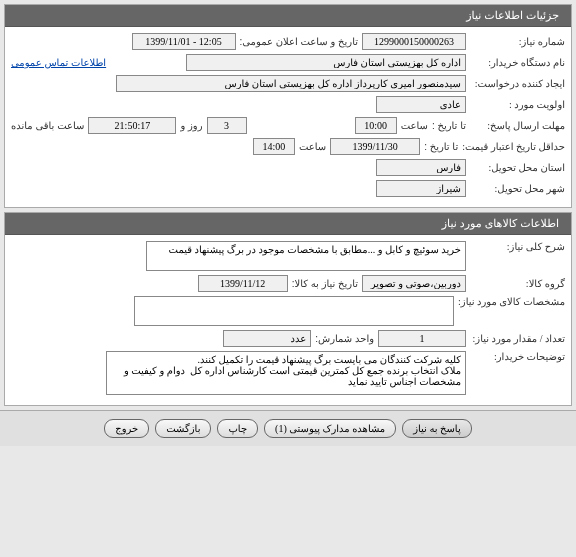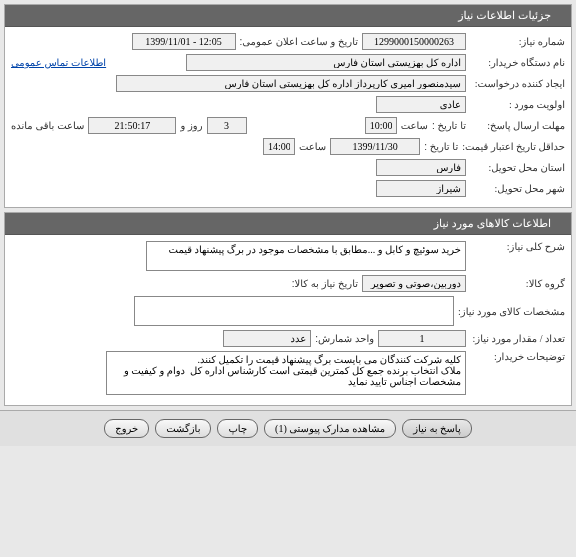--- a/index.html
+++ b/index.html
@@ -15,21 +15,21 @@
       direction: rtl;
     }
     .section {
       margin: 4px;
       background: #fff;
       border: 1px solid #aaa;
     }
     .section-header {
       background: #666;
       color: #fff;
-      padding: 4px 20px;
+      padding: 4px 12px;
       font-size: 11px;
       border-bottom: 1px solid #555;
     }
     .section-body {
       padding: 6px;
     }
     .row {
       display: flex;
       align-items: center;
       margin-bottom: 4px;
@@ -99,21 +99,21 @@
     }
     .btn-primary {
       background: linear-gradient(#e8e8e8, #ccc);
     }
     .spacer {
       flex: 1;
     }
     .w-120 { width: 104px; }
     .w-90 { width: 90px; }
     .w-70 { width: 88px; }
-    .w-50 { width: 32px; }
+    .w-50 { width: 42px; }
     .w-40 { width: 40px; }
     .w-280 { width: 280px; }
     .w-350 { width: 350px; }
   </style>
 </head>
 <body>
 
 <div class="section">
   <div class="section-header">جزئیات اطلاعات نیاز</div>
   <div class="section-body">
@@ -181,23 +181,24 @@
 
     <div class="row" style="align-items:flex-start;">
       <span class="label">شرح کلی نیاز:</span>
       <textarea class="textarea readonly" readonly="" style="">خرید سوئیچ و کابل و ...مطابق با مشخصات موجود در برگ پیشنهاد قیمت</textarea>
     </div>
 
     <div class="row">
       <span class="label">گروه کالا:</span>
       <input class="input readonly w-120" readonly="" value="دوربین،صوتی و تصویر" style="">
       <span class="label-sm">تاریخ نیاز به کالا:</span>
-    </div>
-
-    <div class="row" style="align-items:center;">
+      <input class="input input-ltr readonly w-90" readonly="" value="1399/11/12" style="">
+    </div>
+
+    <div class="row" style="align-items:flex-start;">
       <span class="label">مشخصات کالای مورد نیاز:</span>
       <textarea class="textarea readonly" readonly="" style=""></textarea>
     </div>
 
     <div class="row">
       <span class="label">تعداد / مقدار مورد نیاز:</span>
       <input class="input input-ltr readonly w-70" readonly="" value="1" style="">
       <span class="label-sm">واحد شمارش:</span>
       <input class="input readonly w-70" readonly="" value="عدد" style="">
     </div>

